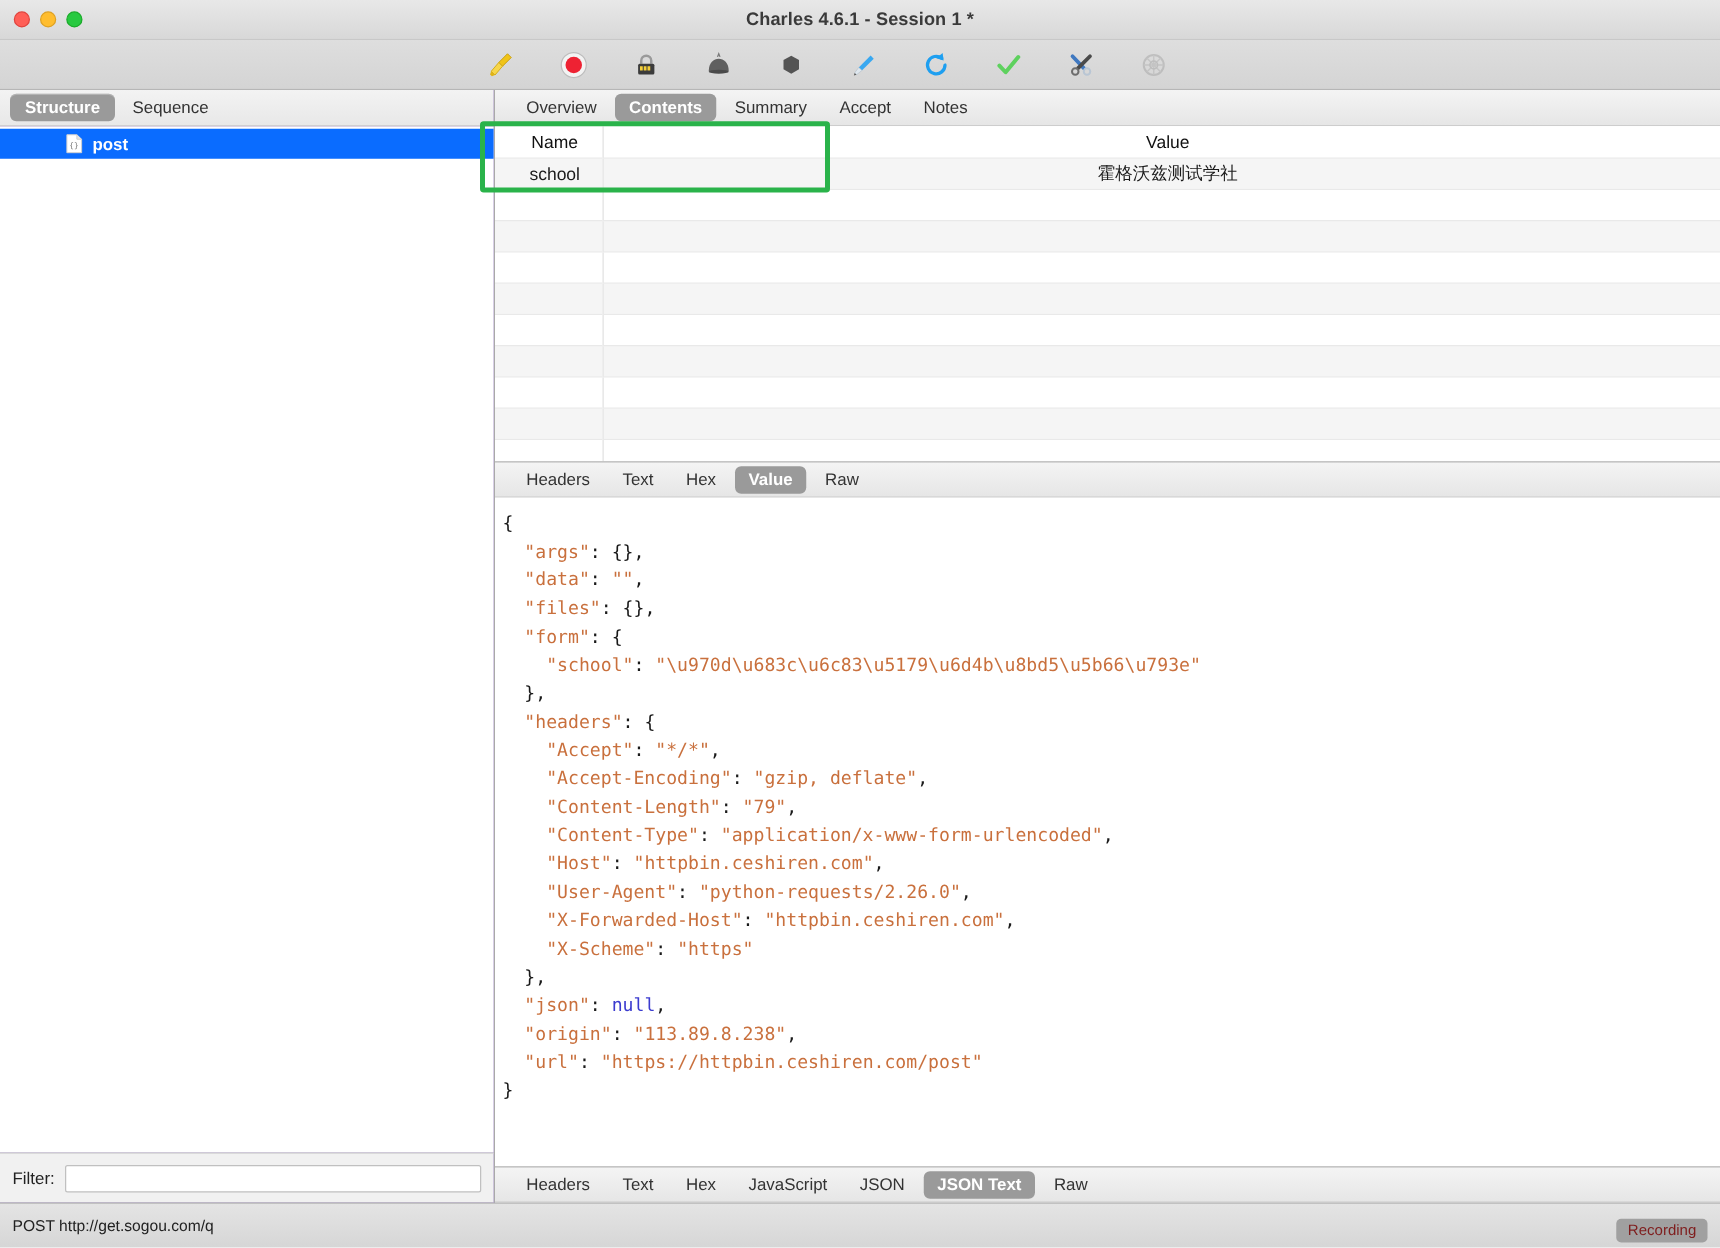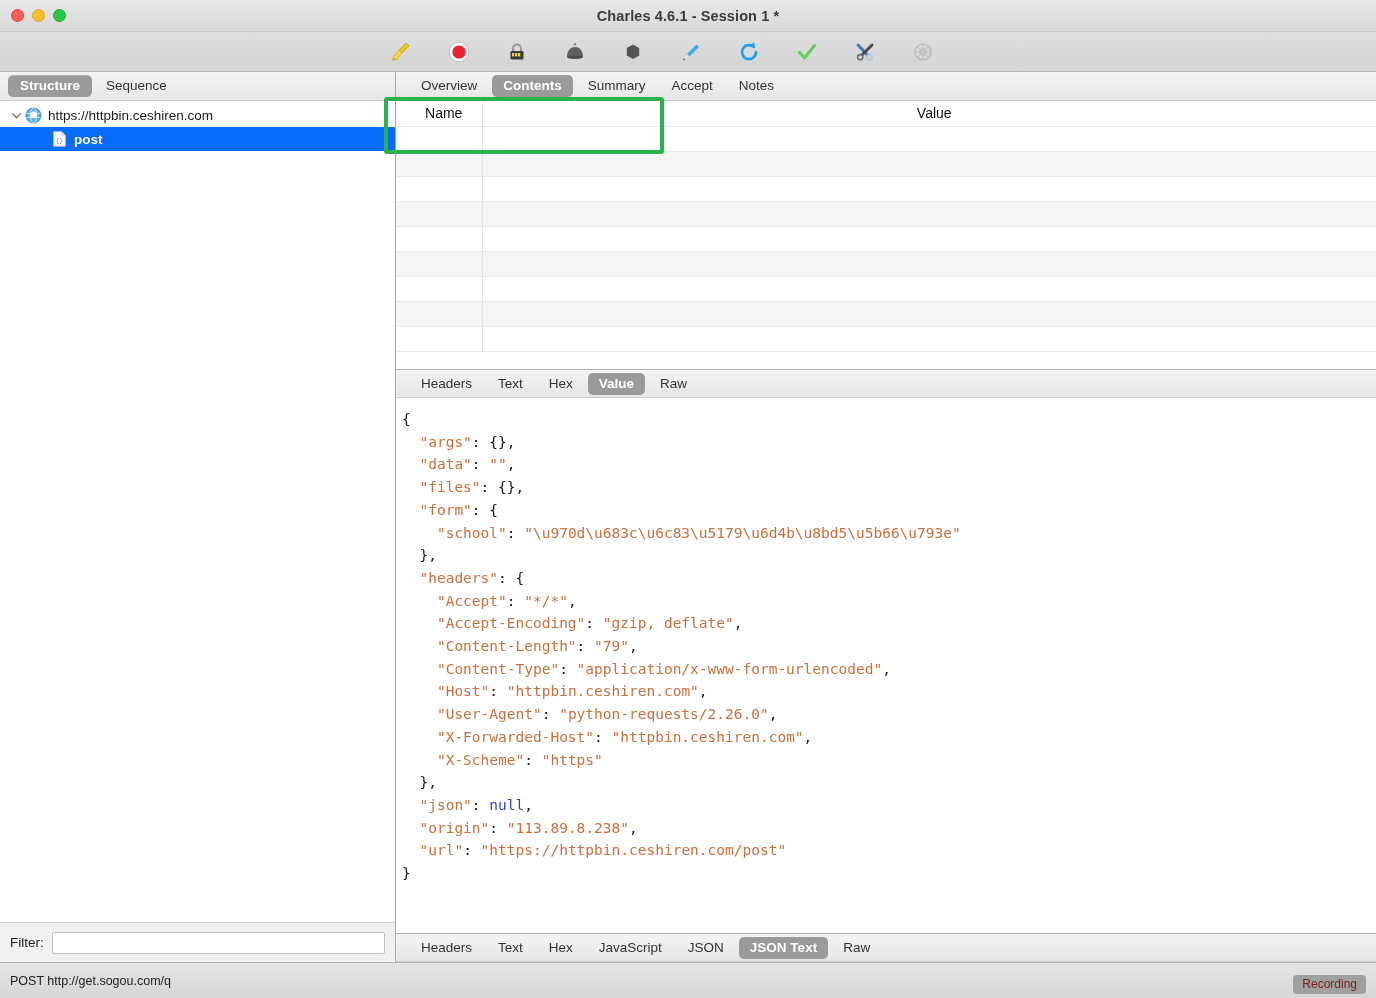--- a/index.html
+++ b/index.html
@@ -344,38 +344,20 @@
         <div class="seg active">
           <span>Structure</span>
         </div>
         <div class="seg">
           <span>Sequence</span>
         </div>
       </div>
 
       <div class="tree">
 
-        <div class="tree-row level1">
-          <span class="twisty">
-            <svg width="11" height="11" viewBox="0 0 12 12">
-              <path d="M2 4.2 L6 8.4 L10 4.2" fill="none" stroke="#6e6e6e" stroke-width="1.5" stroke-linecap="round" stroke-linejoin="round"></path>
-            </svg>
-          </span>
-          <span class="row-icon">
-            <svg width="17" height="17" viewBox="0 0 18 18">
-              <circle cx="9" cy="9" r="8" fill="#4aa3e8" stroke="#2e7fbf" stroke-width="0.9"></circle>
-              <path d="M9 1.2 a8 8 0 0 1 0 15.6 a8 8 0 0 1 0 -15.6" fill="#6fbcf0" opacity="0.55"></path>
-              <ellipse cx="9" cy="9" rx="3.4" ry="8" fill="none" stroke="#dff1ff" stroke-width="0.9"></ellipse>
-              <path d="M1.3 7 H16.7 M1.3 11 H16.7" stroke="#dff1ff" stroke-width="0.9"></path>
-              <rect x="5.6" y="6.4" width="6.8" height="5.2" fill="#ffffff" opacity="0.9"></rect>
-              <path d="M5.2 6.6 L9 4.2 L12.8 6.6 Z" fill="#ffffff"></path>
-            </svg>
-          </span>
-          <span class="row-label">https://httpbin.ceshiren.com</span>
-        </div>
 
         <div class="tree-row level2 selected">
           <span class="row-icon">
             <svg width="15" height="16" viewBox="0 0 15 16">
               <path d="M1.5 0.8 H9.5 L13.3 4.4 V15.2 H1.5 Z" fill="#ffffff" stroke="#cfcfcf" stroke-width="0.8"></path>
               <path d="M9.5 0.8 V4.4 H13.3" fill="#e6e6e6" stroke="#cfcfcf" stroke-width="0.8"></path>
               <text x="7.2" y="11.6" font-size="6.2" font-family="DejaVu Sans Mono, monospace" fill="#7a7a7a" text-anchor="middle">{}</text>
             </svg>
           </span>
           <span class="row-label">post</span>
@@ -399,20 +381,24 @@
         <div class="tab"><span>Accept</span></div>
         <div class="tab"><span>Notes</span></div>
       </div>
 
       <div class="kv-area">
         <table class="kv-table">
           <tbody>
               <tr class="kv-row head kv-sep">
             <td class="kv-cell name kv-head-cell">Name</td>
             <td class="kv-cell value kv-head-cell">Value</td>
+          </tr>
+          <tr class="kv-row odd kv-sep">
+            <td class="kv-cell name">school</td>
+            <td class="kv-cell value">霍格沃兹测试学社</td>
           </tr>
           <tr class="kv-row even kv-sep">
                 <td class="kv-cell name"></td>
                 <td class="kv-cell value"></td>
               </tr>
           <tr class="kv-row odd kv-sep">
                 <td class="kv-cell name"></td>
                 <td class="kv-cell value"></td>
               </tr>
           <tr class="kv-row even kv-sep">

